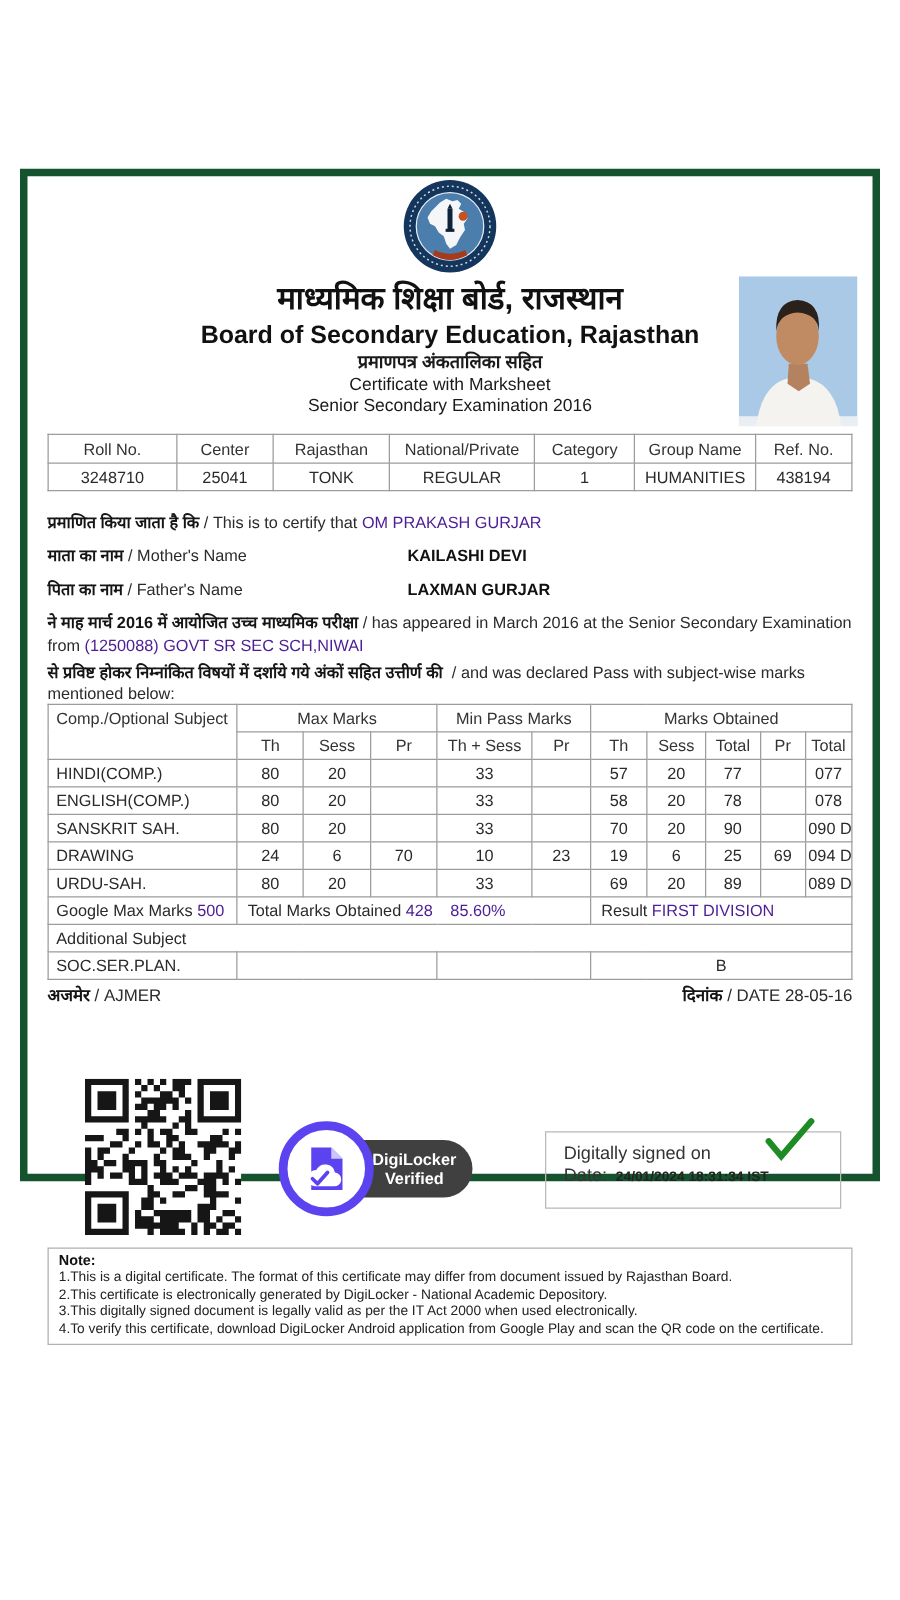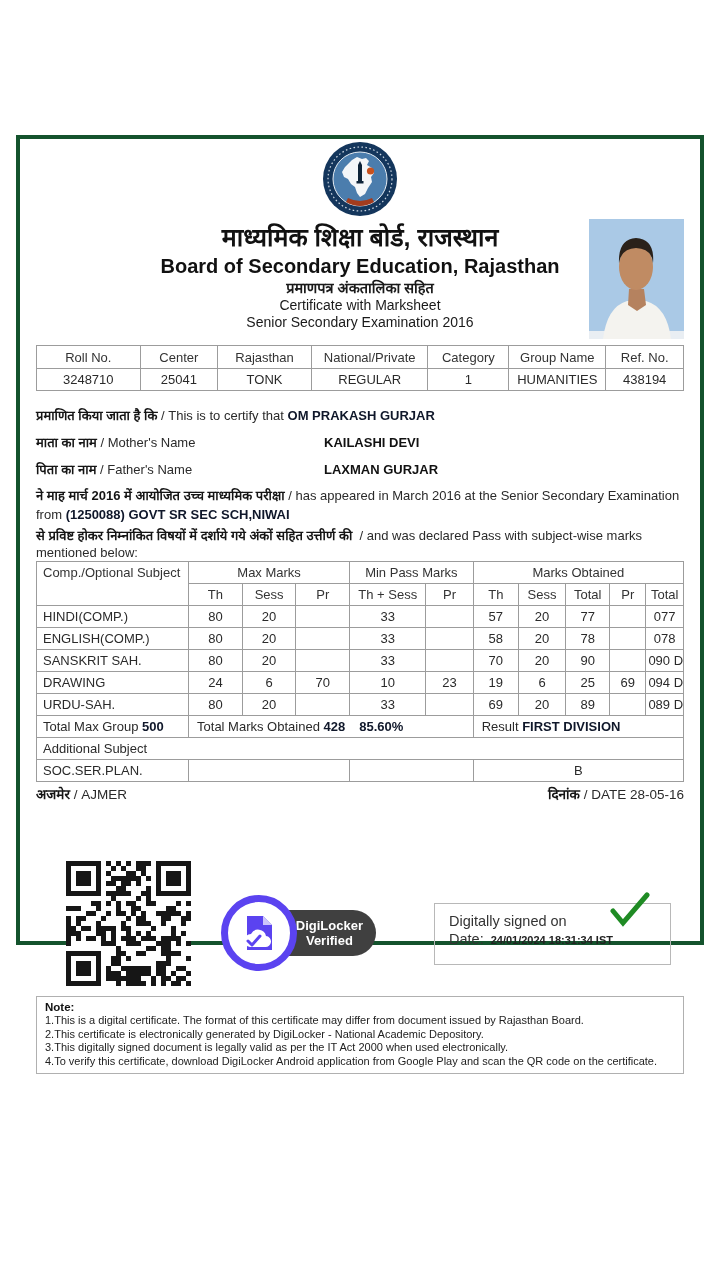--- a/index.html
+++ b/index.html
@@ -1,40 +1,40 @@
 <!DOCTYPE html>
 <html><head>
 <meta charset="utf-8">
 <style>
   * { margin:0; padding:0; box-sizing:border-box; }
   html,body { width:720px; height:1280px; background:#ffffff;
     font-family:"Liberation Sans","DejaVu Sans",sans-serif; color:#1e1e1e; }
   .canvas { position:relative; width:720px; height:1280px; background:#fff; overflow:hidden; }
   .page { position:absolute; left:16px; top:135px; width:688px; height:810px;
-    background:#fff; border:4px solid #14532d; padding:2px 16px 0 16px; }
+    background:#fff; border:6px solid #14532d; padding:2px 16px 0 16px; }
 
   
   .logo { width:76px; height:76px; margin:0 auto 4px auto; }
   .photo { position:absolute; left:569px; top:80px; width:95px; height:120px; }
   .c { text-align:center; }
   .board-hi { font-size:25px; font-weight:bold; line-height:32px; color:#111; }
   .board-en { font-size:20px; font-weight:bold; line-height:26px; color:#111; }
   .sub-hi { font-size:14.5px; font-weight:bold; line-height:18px; color:#1a1a1a; }
   .sub-en { font-size:14px; line-height:17px; color:#1a1a1a; }
 
   
   table { border-collapse:collapse; width:100%; table-layout:fixed; }
   td,th { border:1px solid #9c9c9c; font-weight:normal; font-size:13px; color:#2a2a2a;
     text-align:center; height:22px; padding:1px 2px; overflow:hidden; white-space:nowrap; }
   .info { margin-top:14px; }
   .info th { height:23px; color:#333; }
   .marks th { color:#333; }
   .marks td.subj, .marks .left { text-align:left; padding-left:6px; }
   .marks th.subj-h { vertical-align:top; padding-top:3px; }
-  b { font-weight:bold; color:#0f172a; }
+  b { font-weight:normal; color:#4c1d95; }
 
   
   .line { position:relative; font-size:13px; line-height:20px; white-space:nowrap; }
   .certify { margin-top:15px; }
   .field { margin-top:7px; }
   .hi { font-weight:bold; color:#151515; }
   .en { color:#2a2a2a; }
   .fval { position:absolute; left:288px; top:0; font-weight:bold; color:#111; }
   .para { margin-top:7px; font-size:13px; line-height:18.5px; white-space:normal; }
   .para2 { margin-top:3px; line-height:17px; }
@@ -246,21 +246,21 @@
             <td></td>
             <td>69</td>
             <td>20</td>
             <td>89</td>
             <td></td>
             <td>089 D</td>
           </tr>
         </tbody>
       <tbody>
         <tr style="height:21px">
-          <td class="left"><span class="en">Total Max Group</span> <b>500</b></td>
+          <td class="left"><span class="en">Google Max Marks</span> <b>500</b></td>
           <td class="left" colspan="5" style="padding-left:8px"><span class="en">Total Marks Obtained</span> <b>428</b><b style="margin-left:14px">85.60%</b></td>
           <td class="left" colspan="5" style="padding-left:8px"><span class="en">Result</span> <b>FIRST DIVISION</b></td>
         </tr>
         <tr style="height:21px">
           <td class="left" colspan="11">Additional Subject</td>
         </tr>
         <tr style="height:21px">
           <td class="left">SOC.SER.PLAN.</td>
           <td colspan="3"></td>
           <td colspan="2"></td>

